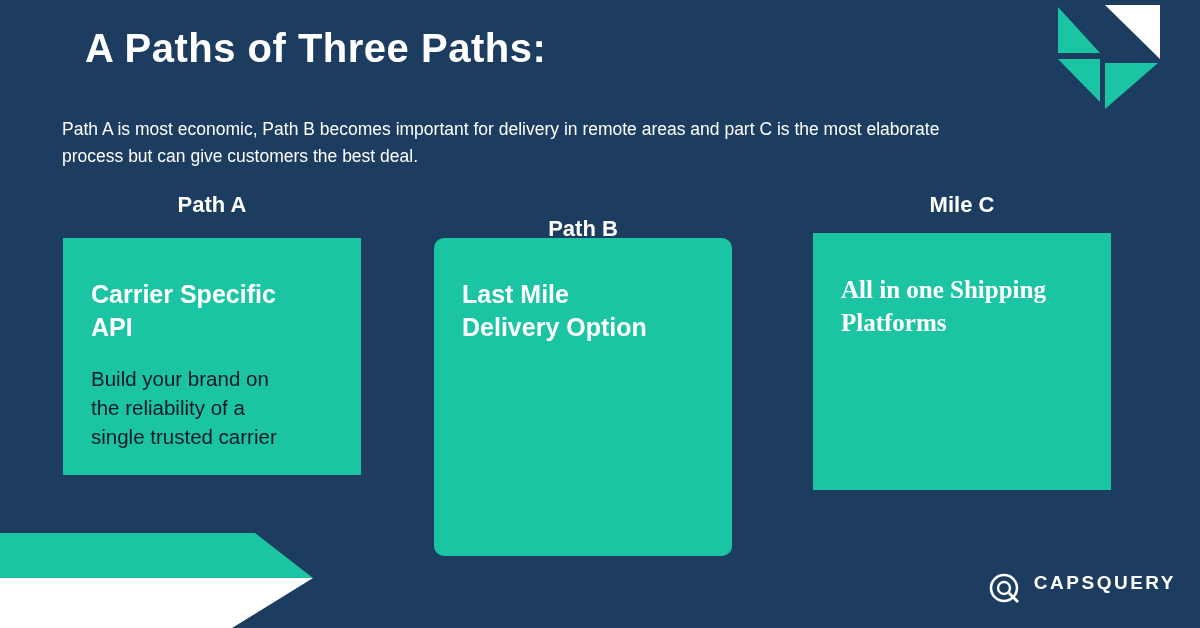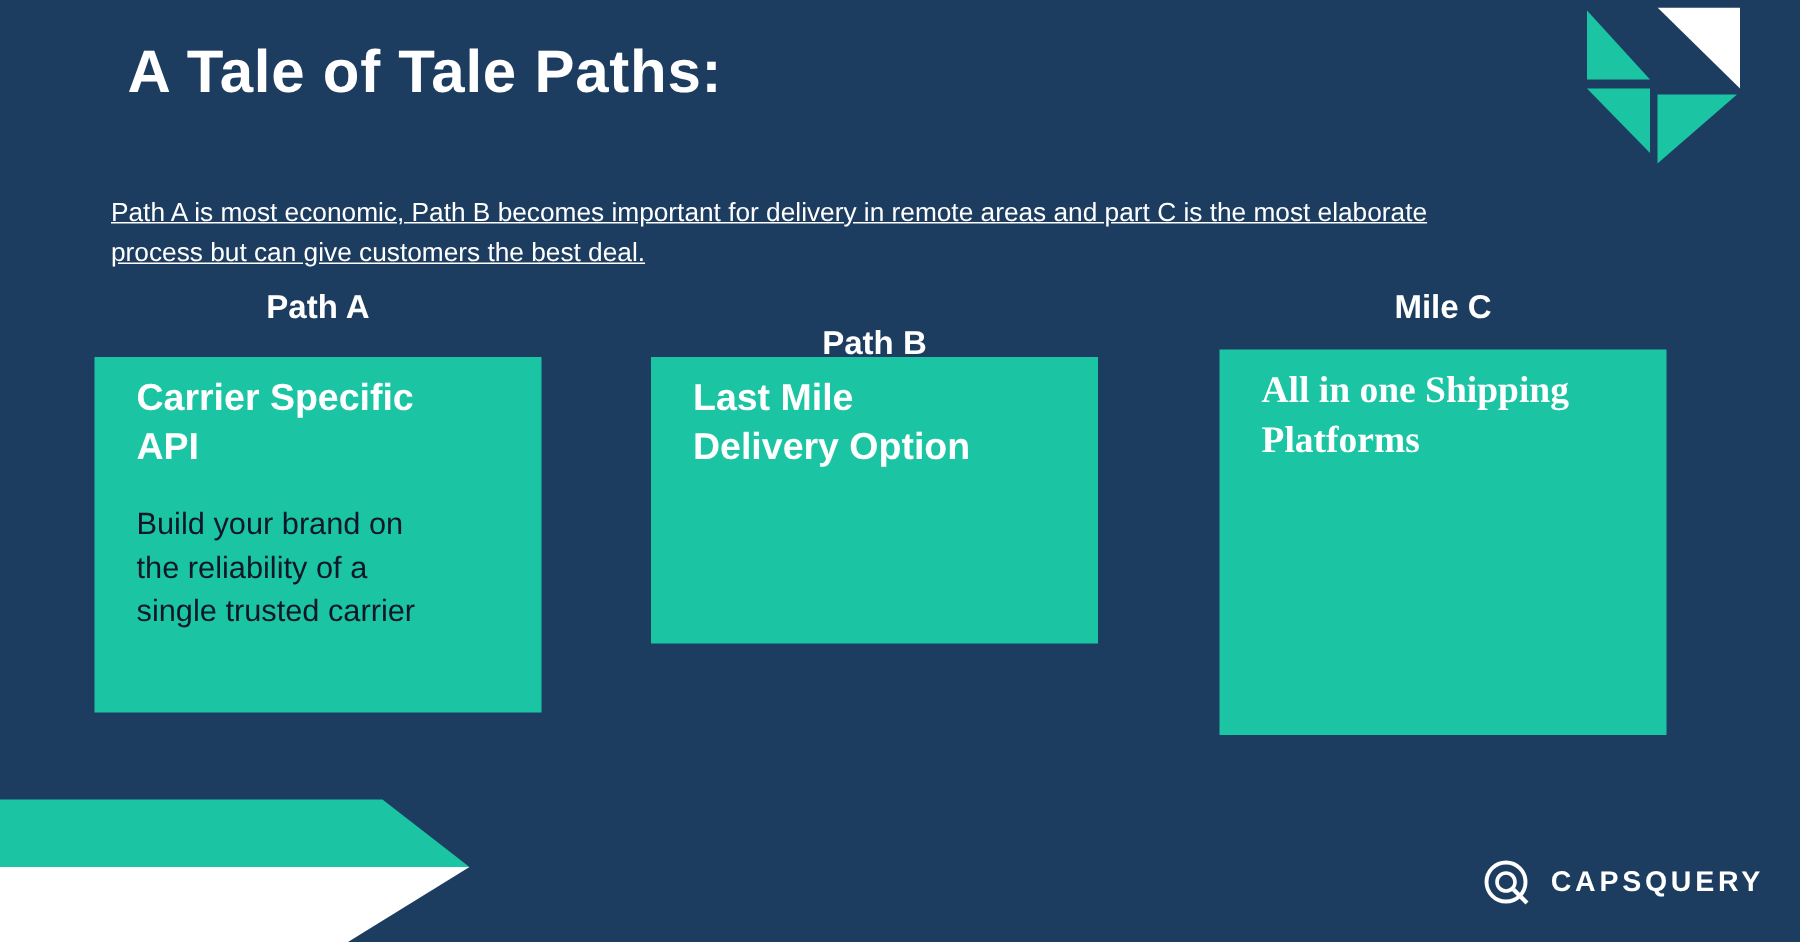--- a/index.html
+++ b/index.html
@@ -7,74 +7,74 @@
     position:relative; width:1200px; height:628px; overflow:hidden;
     background: var(--bg-navy, #1d3d60);
     font-family:"Liberation Sans", sans-serif; color:#ffffff;
   }
 
   .title {
     position:absolute; left:85px; top:24px; margin:0;
     font-size:40px; font-weight:700; letter-spacing:0.5px; line-height:1.2;
   }
   .subtitle {
-    position:absolute; left:62px; top:116px; width:960px; margin:12px;
-    font-size:17.5px; font-weight:400; line-height:1.55; white-space:pre-line;text-decoration:underline;
+    position:absolute; left:62px; top:116px; width:960px; margin:0;
+    font-size:17.5px; font-weight:400; line-height:1.55; white-space:pre-line;
   }
 
   .path-label {
     position:absolute; top:192px; width:298px; margin:0;
     font-size:22px; font-weight:700; text-align:center;
   }
   .label-a { left:63px; }
   .label-b { left:434px;margin-top:24px; }
   .label-c { left:813px; }
 
   .card {
     position:absolute; width:298px; box-sizing:border-box;
     background: var(--teal, #1bc5a3);
-    padding:11px 28px;
+    padding:40px 28px;
   }
   .card-a { left:63px;  top:238px; height:237px; }
-  .card-b { left:434px; top:238px; height:191px; }
+  .card-b { left:434px; top:238px; height:318px;border-radius:10px; }
   .card-c { left:813px; top:233px; height:257px;font-family:Liberation Serif, serif; }
 
   .card h2 {
     margin:0; font-size:25px; font-weight:700; line-height:1.32;
     white-space:pre-line; color:#ffffff;
   }
   .card p {
     margin:20px 0 0; font-size:20.5px; font-weight:400; line-height:1.42;
     white-space:pre-line; color:#0f172a;
   }
 
   .corner-deco { position:absolute; left:1050px; top:5px; }
   .ribbon-deco { position:absolute; left:0; top:530px; }
 
   .logo {
     position:absolute; right:24px; bottom:22px;
-    display:flex; align-items:center; gap:12px;
+    display:flex; align-items:flex-start; gap:12px;
   }
   .logo-text {
     font-size:19px; font-weight:600; letter-spacing:2.5px; color:#ffffff;
   }
 </style>
 </head>
 <body>
 
 <div class="canvas">
 
   <svg class="corner-deco" width="120" height="105" viewBox="0 0 120 105" aria-hidden="true">
     <polygon points="8,2 8,48 50,48" fill="#1bc5a3"></polygon>
     <polygon points="55,0 110,0 110,54" fill="#ffffff"></polygon>
     <polygon points="8,54 50,54 50,97" fill="#1bc5a3"></polygon>
     <polygon points="55,58 108,58 55,104" fill="#1bc5a3"></polygon>
   </svg>
 
-  <h1 class="title">A Tale of Tale Paths:</h1>
+  <h1 class="title">A Paths of Three Paths:</h1>
 
   <p class="subtitle">Path A is most economic, Path B becomes important for delivery in remote areas and part C is the most elaborate
 process but can give customers the best deal.</p>
 
   <h3 class="path-label label-a">Path A</h3>
   <h3 class="path-label label-b">Path B</h3>
   <h3 class="path-label label-c">Mile C</h3>
 
   <div class="card card-a">
     <h2>Carrier Specific

